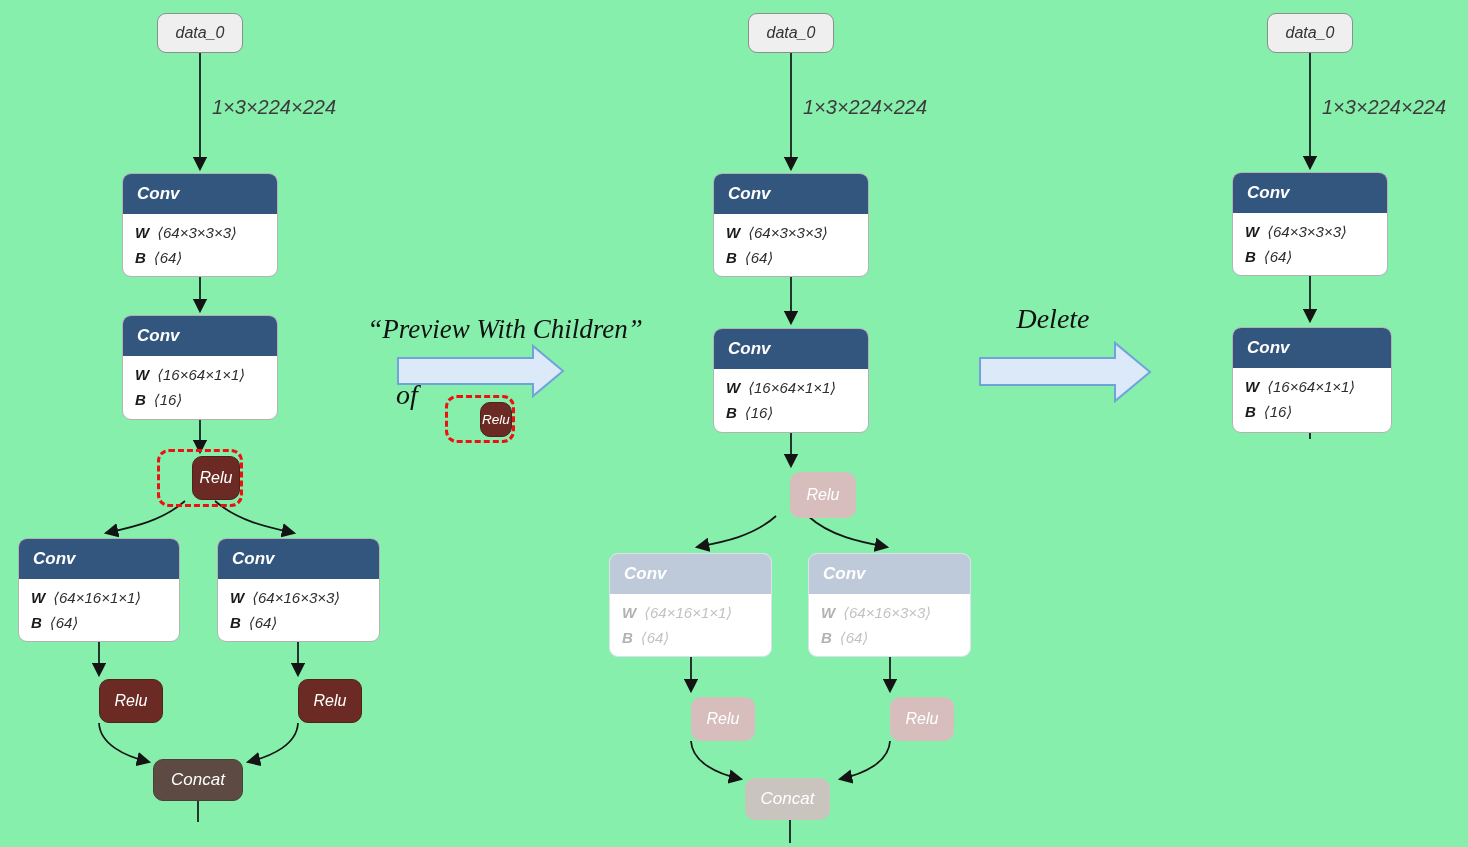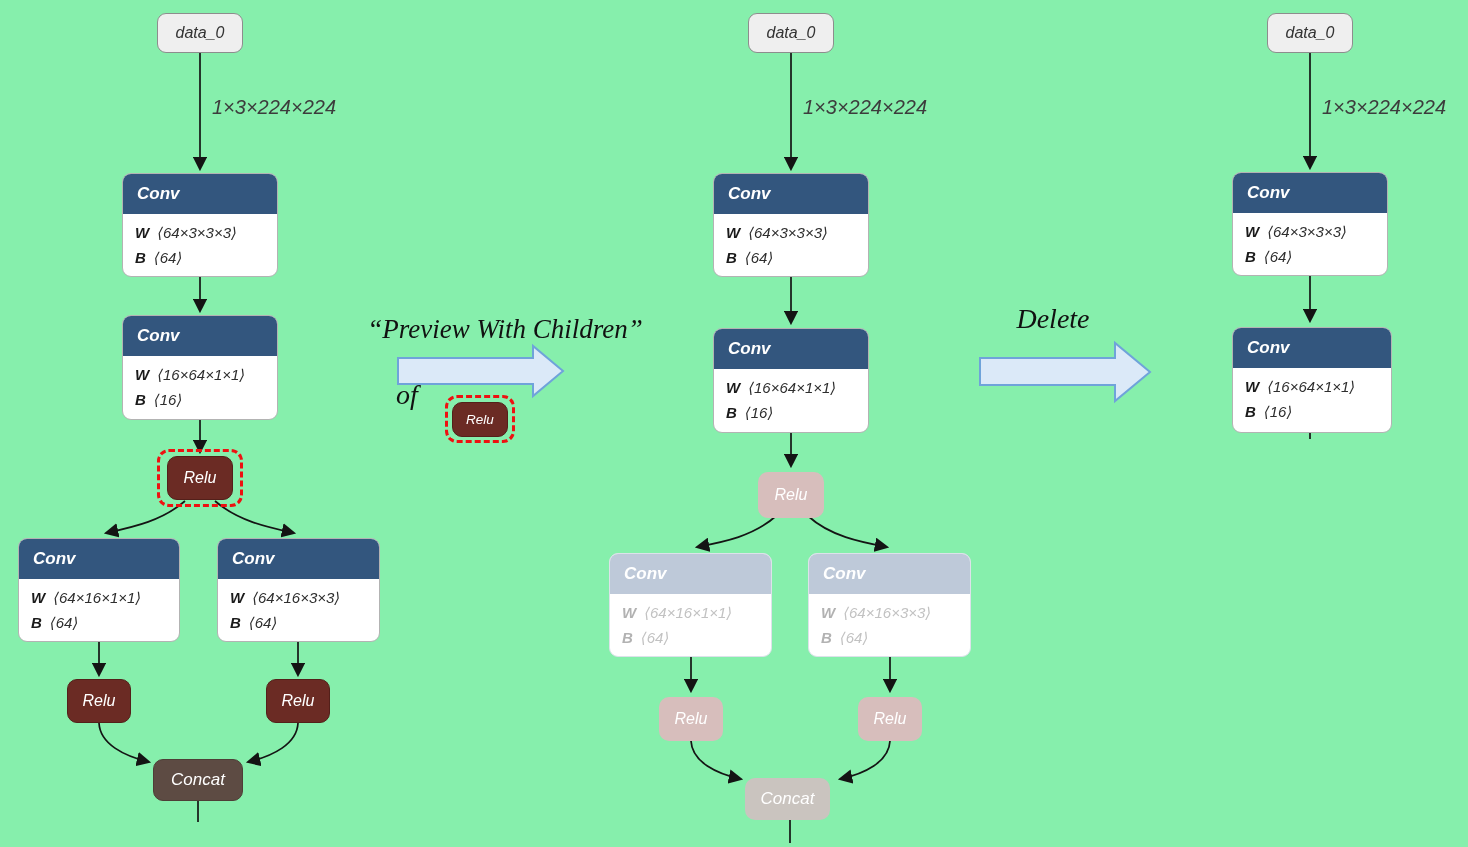--- a/index.html
+++ b/index.html
@@ -17,21 +17,21 @@
   .databox{background:var(--data-node-fill);border:1.5px solid #8d8d8d;border-radius:9px;
            display:flex;align-items:center;justify-content:center;font-size:16px;color:#333;}
   .conv{background:#fff;border:1.5px solid #b3b3b3;border-radius:9px;overflow:hidden;
         display:flex;flex-direction:column;}
   .conv-head{background:var(--conv-header);color:#fff;font-size:17px;font-weight:600;
              padding:9px 0 9px 14px;line-height:22px;}
   .conv-body{padding:6px 12px 4px 12px;font-size:15px;color:#2b2b2b;line-height:25px;}
   .pk{font-weight:700;color:#1b1b1b;margin-right:8px;}
   .pv{color:#2e2e2e;}
   .pill{border-radius:10px;display:flex;align-items:center;justify-content:center;color:#fff;}
-  .relu{background:var(--relu);border:1px solid #53201a;font-size:16px;}
+  .relu{background:var(--relu);border:1px solid #53201a;font-size:16px;margin-left:32px;}
   .concat{background:var(--concat);border:1px solid #4e3e37;font-size:17px;}
 
   .faded.conv{border-color:#dde2ea;}
   .faded .conv-head{background:var(--conv-header-faded);}
   .faded .pk{color:#b2b2b2;}
   .faded .pv{color:#c2c2c2;}
   .relu.faded{background:var(--relu-faded);border:none;}
   .concat.faded{background:var(--concat-faded);border:none;}
 
   .dash-box{position:absolute;box-sizing:border-box;border:3px dashed var(--highlight-red);

